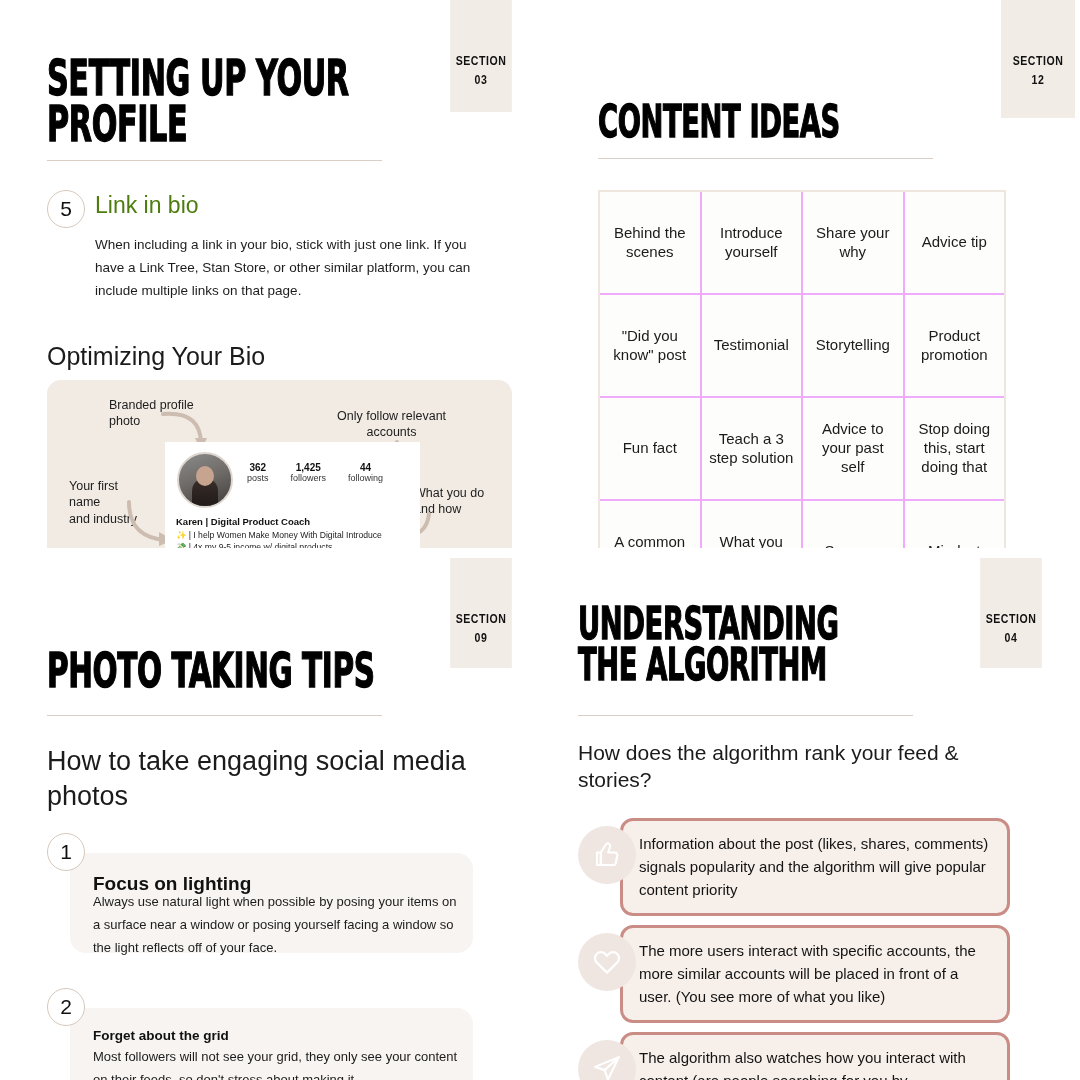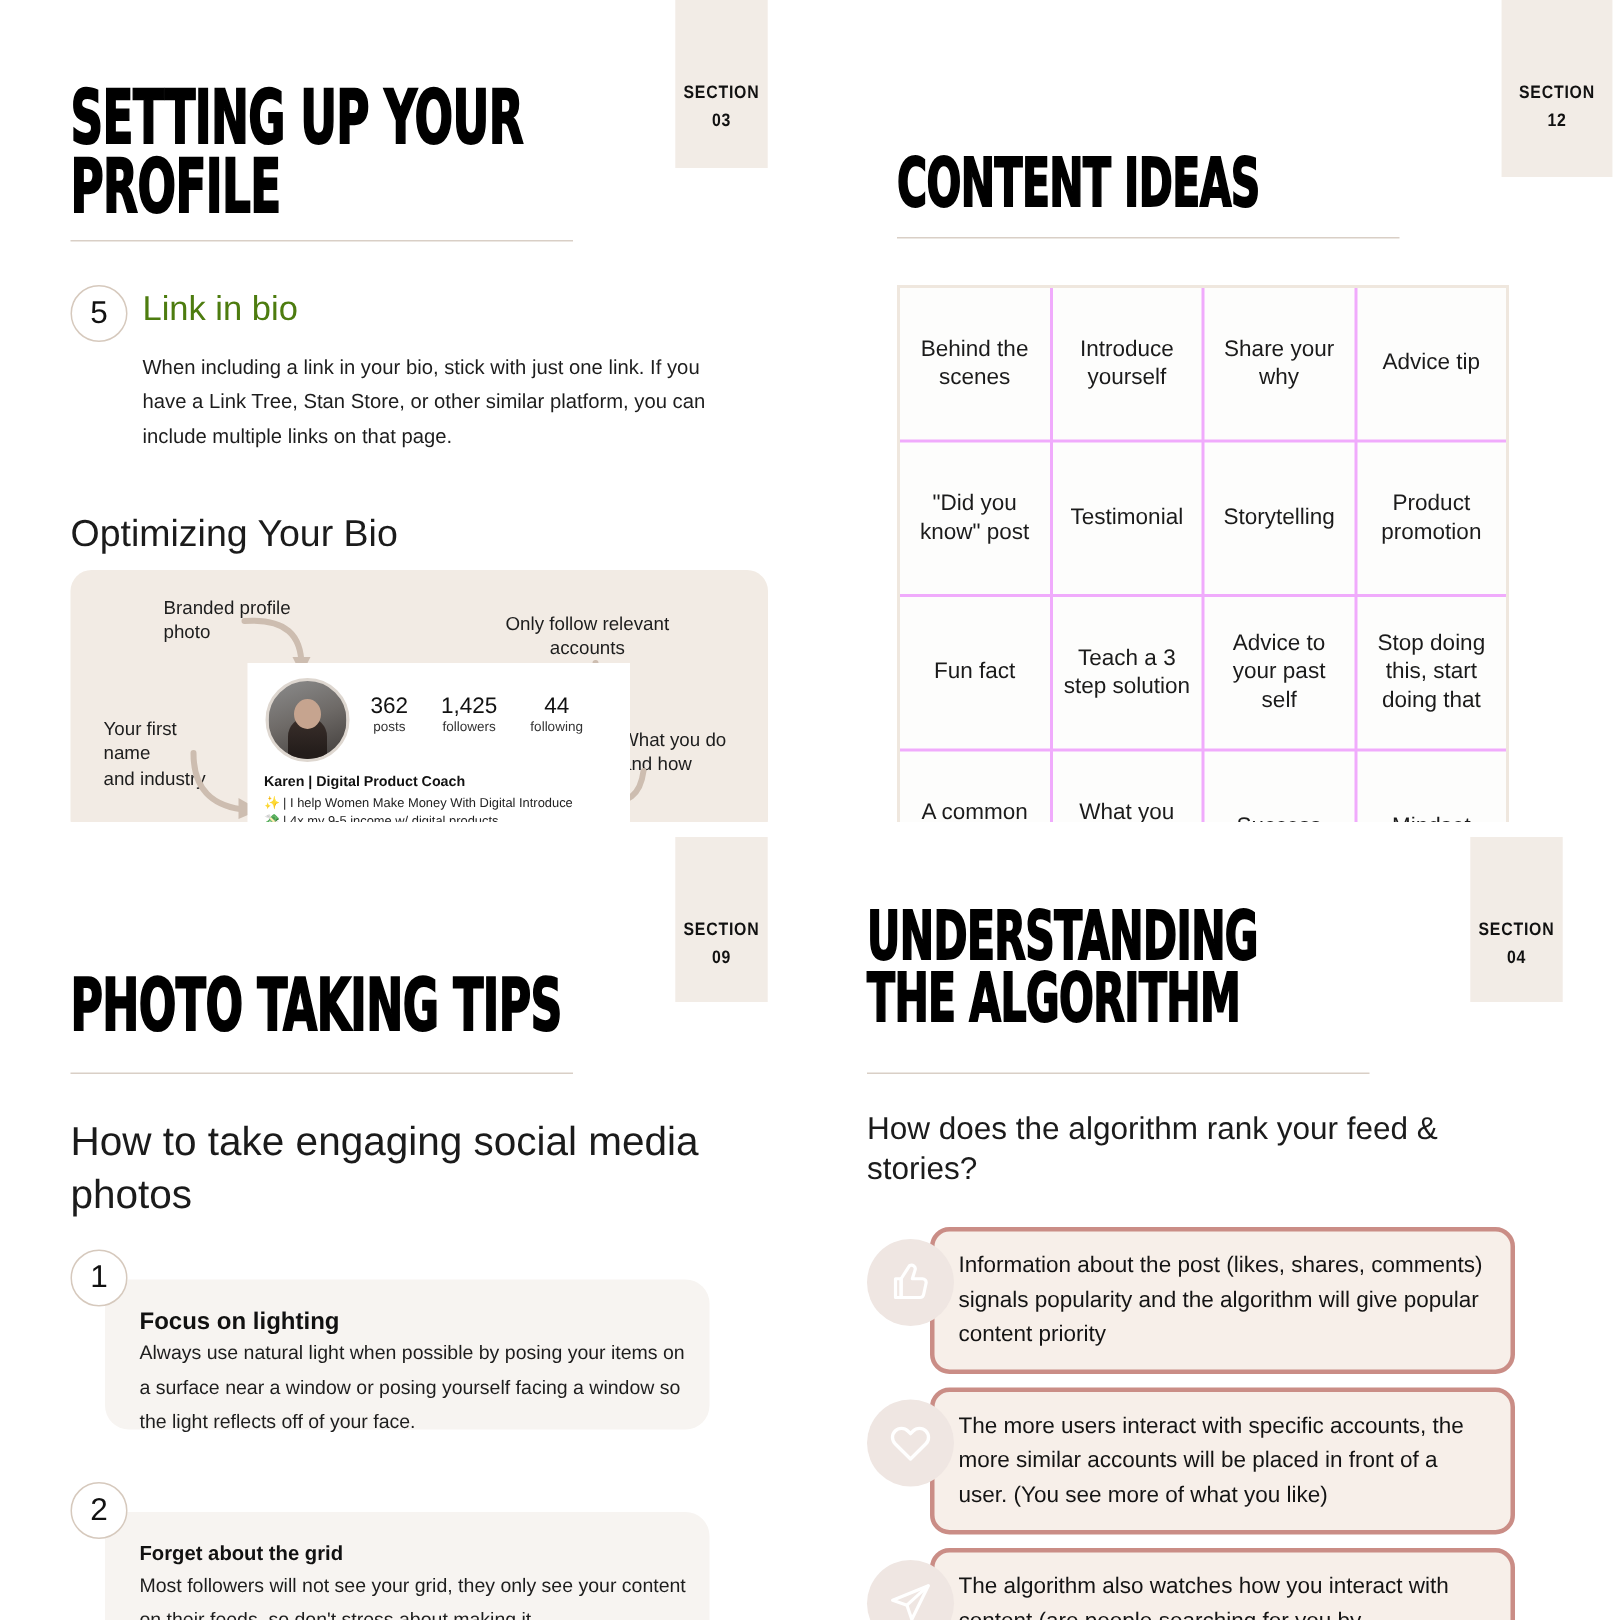--- a/index.html
+++ b/index.html
@@ -87,21 +87,21 @@
     transform: translateX(-50%); border-radius: 13px 13px 4px 4px;
     background: linear-gradient(180deg,#3a2f2b 0%,#241d1b 70%);
   }
   .ig-avatar::before {
     content:""; position:absolute; left:50%; top:12px; width:18px; height:20px;
     transform: translateX(-50%); border-radius: 50%;
     background: #c6a48f; z-index:2;
   }
   .ig-stats { position: absolute; left: 82px; top: 20px; display: flex; gap: 22px; }
   .ig-stat { text-align: center; }
-  .ig-stat .v { font-size: 15px; font-weight: normal; color: #111; }
+  .ig-stat .v { font-size: 10px; font-weight: bold; color: #111; }
   .ig-stat .k { font-size: 9px; color: #333; }
   .ig-bio { position: absolute; left: 11px; top: 74px; width: 240px; }
   .ig-bio .name { font-size: 9.5px; font-weight: bold; color: #111; margin-bottom: 2px; }
   .ig-bio .line { font-size: 8.6px; color: #222; line-height: 1.42; white-space: nowrap; }
   .ig-bio .em { margin-right: 2px; }
   .arrow { position: absolute; pointer-events: none; }
 
   
   #ideas-grid {
     position: absolute; left: 598px; top: 190px; width: 408px;
@@ -258,21 +258,21 @@
     <div class="display-title" style="position:absolute; left:47px; top:103px; width:460px; font-size:41px;">PHOTO TAKING TIPS</div>
 
     <div class="rule" style="position:absolute; left:47px; top:167px; width:335px;"></div>
 
     <div class="subhead" style="position:absolute; left:47px; top:196px; width:430px; font-size:27px;">How to take engaging social media photos</div>
 
     <div class="soft-card" style="position:absolute; left:70px; top:305px; width:403px; height:100px;"></div>
     <div class="num-circle" style="position:absolute; left:47px; top:285px;">
       <span>1</span>
     </div>
-    <div style="position:absolute; left:93px; top:325px; font-size:16px; font-weight:bold; color:#111;">Focus on lighting</div>
+    <div style="position:absolute; left:93px; top:325px; font-size:19px; font-weight:bold; color:#111;">Focus on lighting</div>
     <div style="position:absolute; left:93px; top:343px; width:368px; font-size:13px; line-height:1.75; color:#1d1d1d;">Always use natural light when possible by posing your items on a surface near a window or posing yourself facing a window so the light reflects off of your face.</div>
 
     <div class="soft-card" style="position:absolute; left:70px; top:460px; width:403px; height:100px;"></div>
     <div class="num-circle" style="position:absolute; left:47px; top:440px;">
       <span>2</span>
     </div>
     <div style="position:absolute; left:93px; top:480px; font-size:13.5px; font-weight:bold; color:#111;">Forget about the grid</div>
     <div style="position:absolute; left:93px; top:498px; width:368px; font-size:13px; line-height:1.75; color:#1d1d1d;">Most followers will not see your grid, they only see your content on their feeds, so don't stress about making it</div>
   </div>
 

